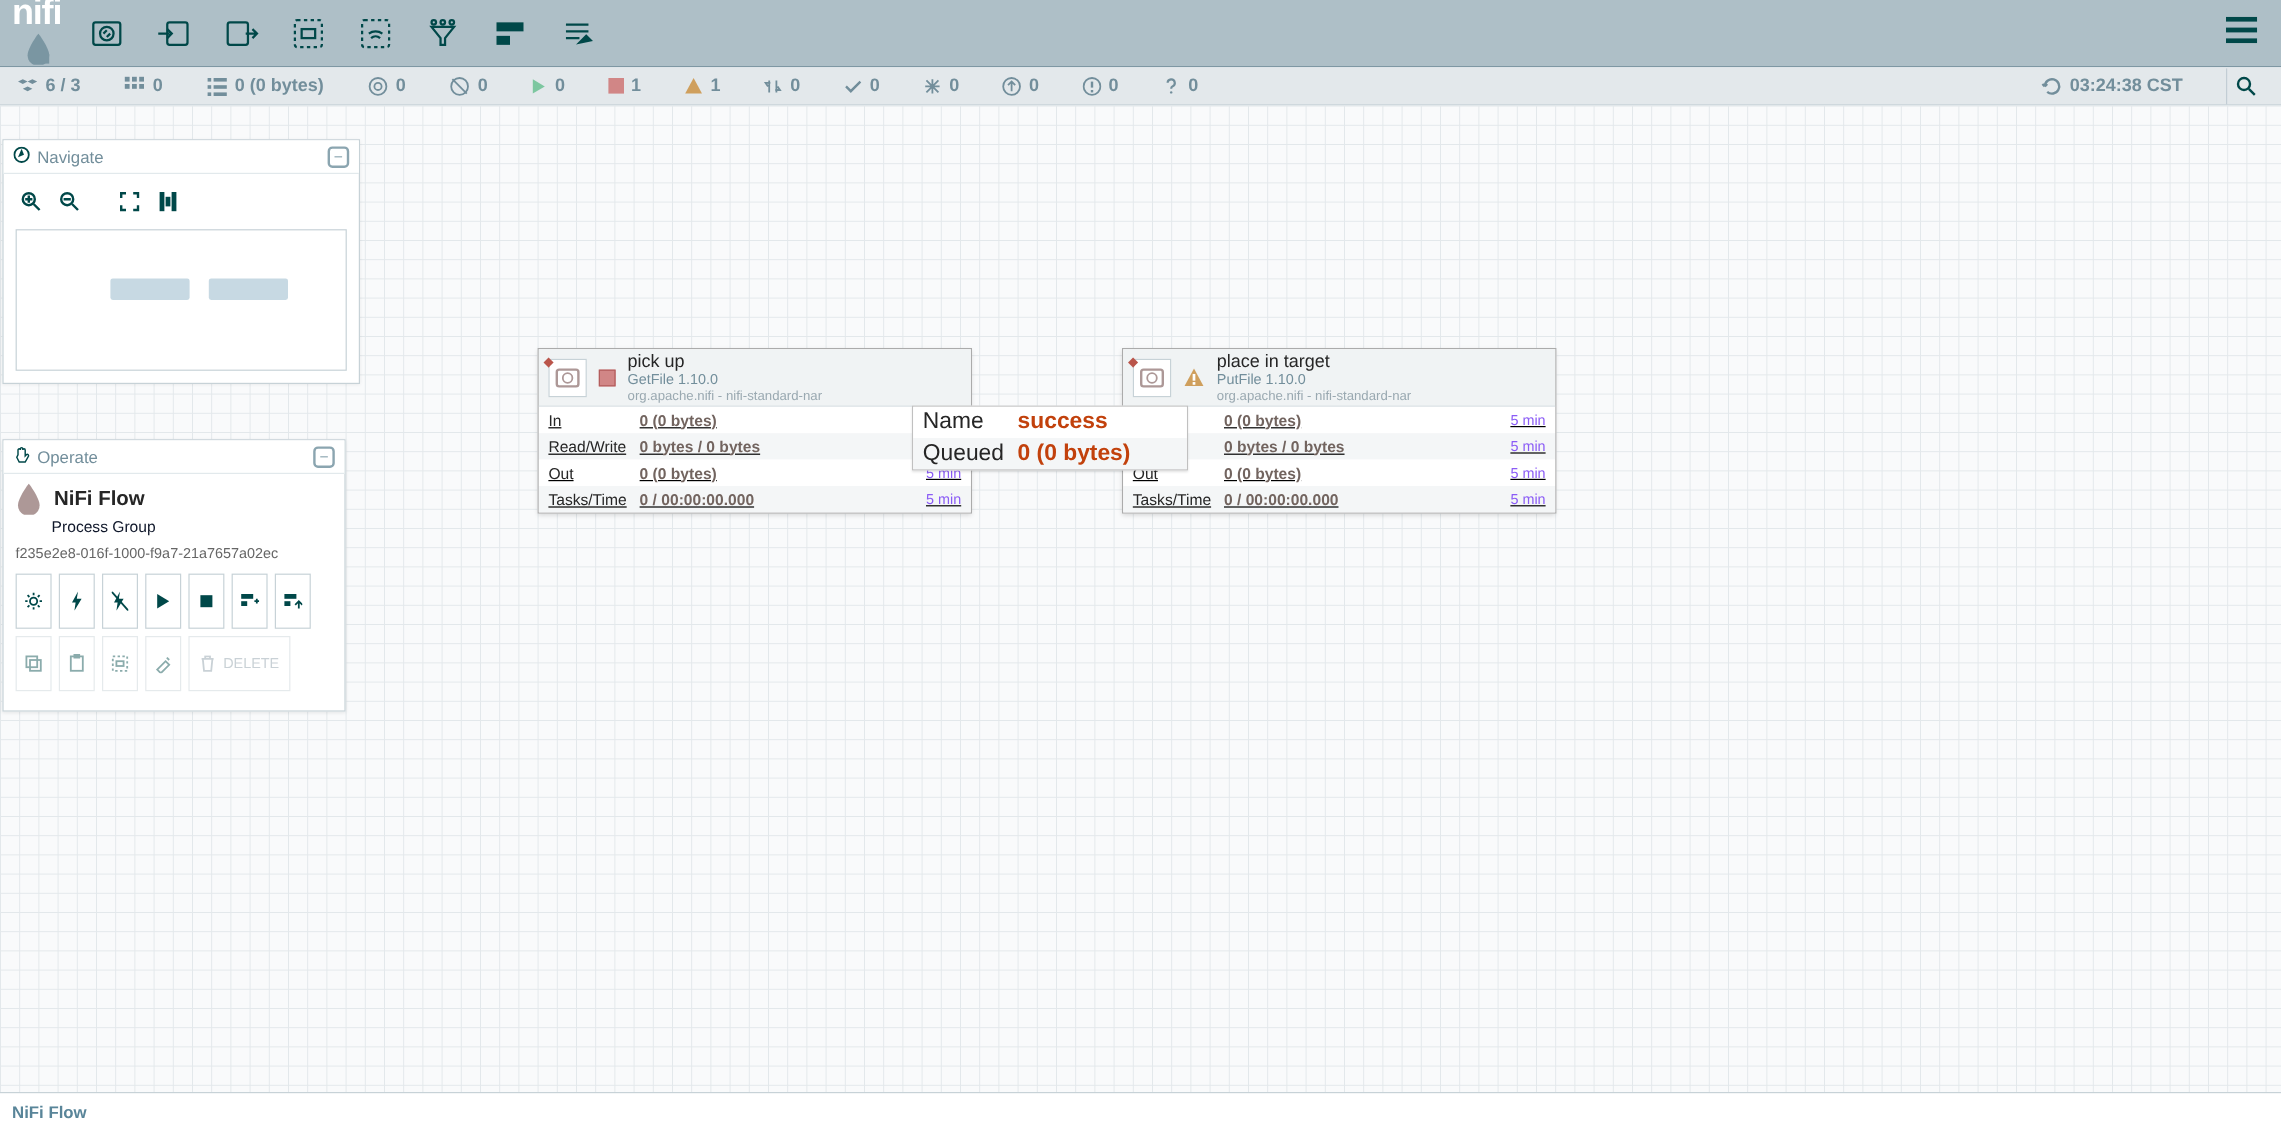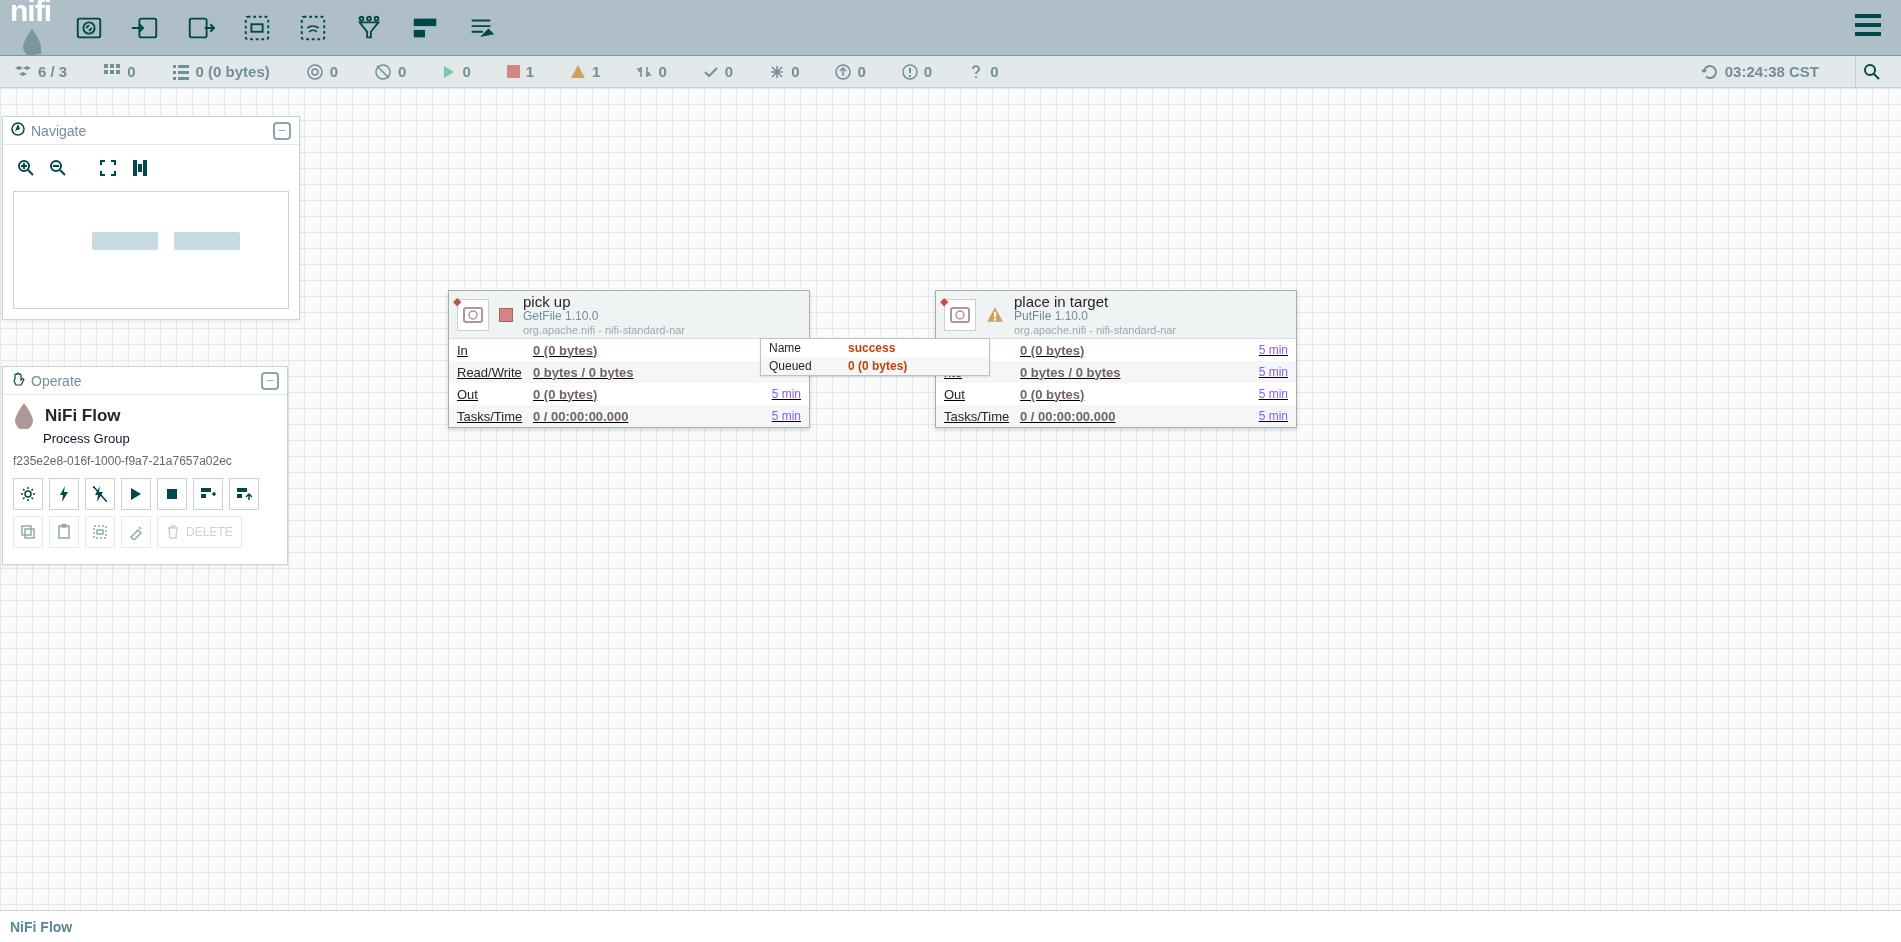--- a/index.html
+++ b/index.html
@@ -67,21 +67,21 @@
 .nav-map { width:100%; height:118px; border:1px solid #c7d2d7; position:relative; background:#fff;}
 .nav-map .mini { position:absolute; background:#c7d9e3; height:18px; border-radius:2px;}
 
 .op-panel { top:278px; left:2px; width:286px; }
 .op-body { padding:8px 10px 10px 10px; }
 .op-title-row{ display:flex; align-items:center; gap:10px; margin-bottom:2px;}
 .op-title { font-size:17px; color:#262626; font-weight:600;}
 .op-sub { font-size:13px; color:#0f172a; margin-left:30px; display:block;}
 .op-id { font-size:12px; color:#666; margin:8px 0 10px 0; word-break:break-all;}
 .op-row { display:flex; gap:6px; margin-bottom:6px;}
-.op-btn { width:30px; height:32px; border:1px solid #c7d2d7; display:flex;
+.op-btn { width:30px; height:46px; border:1px solid #c7d2d7; display:flex;
   align-items:center; justify-content:center; cursor:pointer; color:#004849; background:#fff; font-size:15px;}
 .op-btn.disabled { opacity:.45; cursor:default;}
 .op-btn.wide { width:auto; padding:0 8px; display:flex; gap:6px; font-size:12px; color:#899ba5;}
 
 
 .processor {
   position:absolute; width:362px; border:1px solid #ababab;
   background:#fff; box-shadow:0 2px 4px rgba(0,0,0,.15);
 }
 .processor .p-header {
@@ -102,21 +102,21 @@
 .p-body .row:nth-child(odd){ background:#fff;}
 .p-body .row:nth-child(even){ background:#f4f6f7;}
 .row .lab{ width:76px; color:#262626;}
 .row .val{ color:#72645f; font-weight:600;}
 .row .sp{ flex:1;}
 .row .win{ color:#8b5cf6; font-size:12px;}
 
 
 .conn {
   position:absolute; width:230px; background:#fff; border:1px solid #c0c0c0;
-  box-shadow:0 1px 2px rgba(0,0,0,.12); font-size:12px;
+  box-shadow:0 1px 2px rgba(0,0,0,.12); font-size:19px;
 }
 .conn .crow{ display:flex; padding:2px 8px;}
 .conn .crow:first-child{ background:#fff;}
 .conn .crow:last-child{ background:#f4f6f7;}
 .conn .clab{ width:56px; color:#262626;}
 .conn .cval{ color:#c2410c; font-weight:600;margin-left:23px;}
 
 
 .conn-line{
   position:absolute; height:2px; background:#000;

